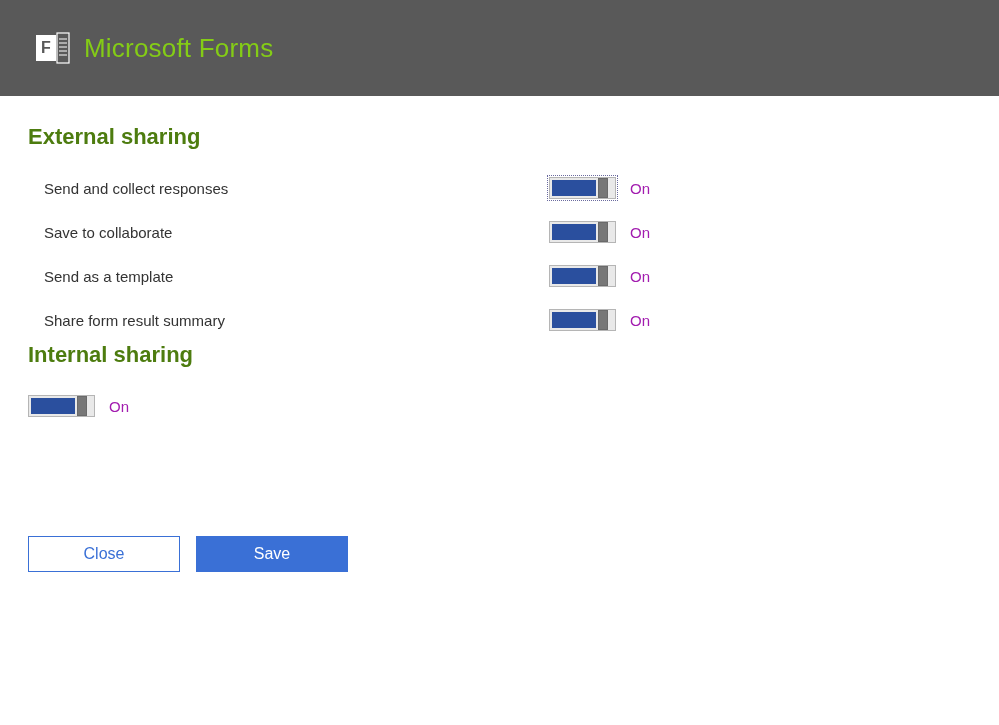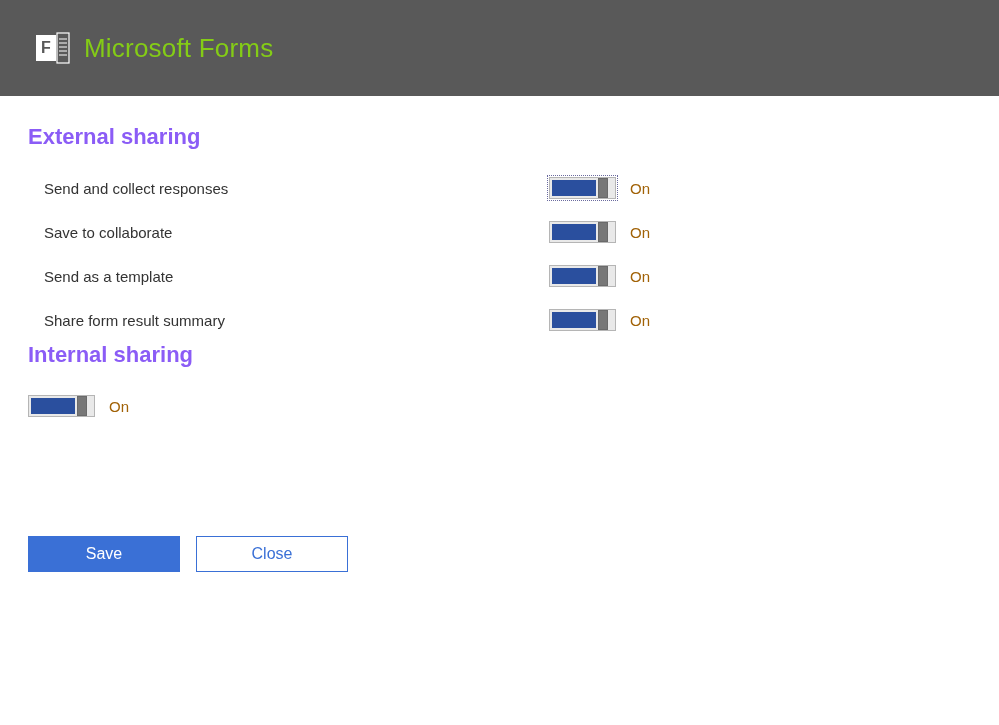--- a/index.html
+++ b/index.html
@@ -39,21 +39,21 @@
     font-weight: 300;
     letter-spacing: 0.2px;
   }
   .content {
     padding: 28px 0 0 28px;
   }
   h2.section-title {
     margin: 0 0 16px 0;
     font-size: 22px;
     font-weight: 600;
-    color: #8b5cf6;
+    color: #4d7c0f;
   }
   h2.section-title.second {
   }
   .setting-row {
     display: flex;
     align-items: center;
     height: 44px;
   }
   .setting-label {
     width: 505px;
@@ -104,21 +104,21 @@
   }
   .toggle .thumb {
     width: 10px;
     height: 20px;
     background: #777777;
     border: 1px solid #6a6a6a;
     margin-left: 2px;
   }
   .toggle-state {
     font-size: 15px;
-    color: #a16207;
+    color: #a21caf;
   }
   .button-row {
     position: absolute;
     left: 28px;
     top: 536px;
     display: flex;
     gap: 16px;
   }
   .btn {
     height: 36px;
@@ -222,17 +222,17 @@
           <div class="fill"></div>
             <div class="thumb"></div>
         </div>
         <span class="toggle-state">On</span>
       </div>
     </div>
 
   </div>
 
   <div class="button-row">
+    <div class="btn btn-secondary">Close</div>
     <div class="btn btn-primary">Save</div>
-    <div class="btn btn-secondary">Close</div>
   </div>
 
 </div>
 
 </body></html>

